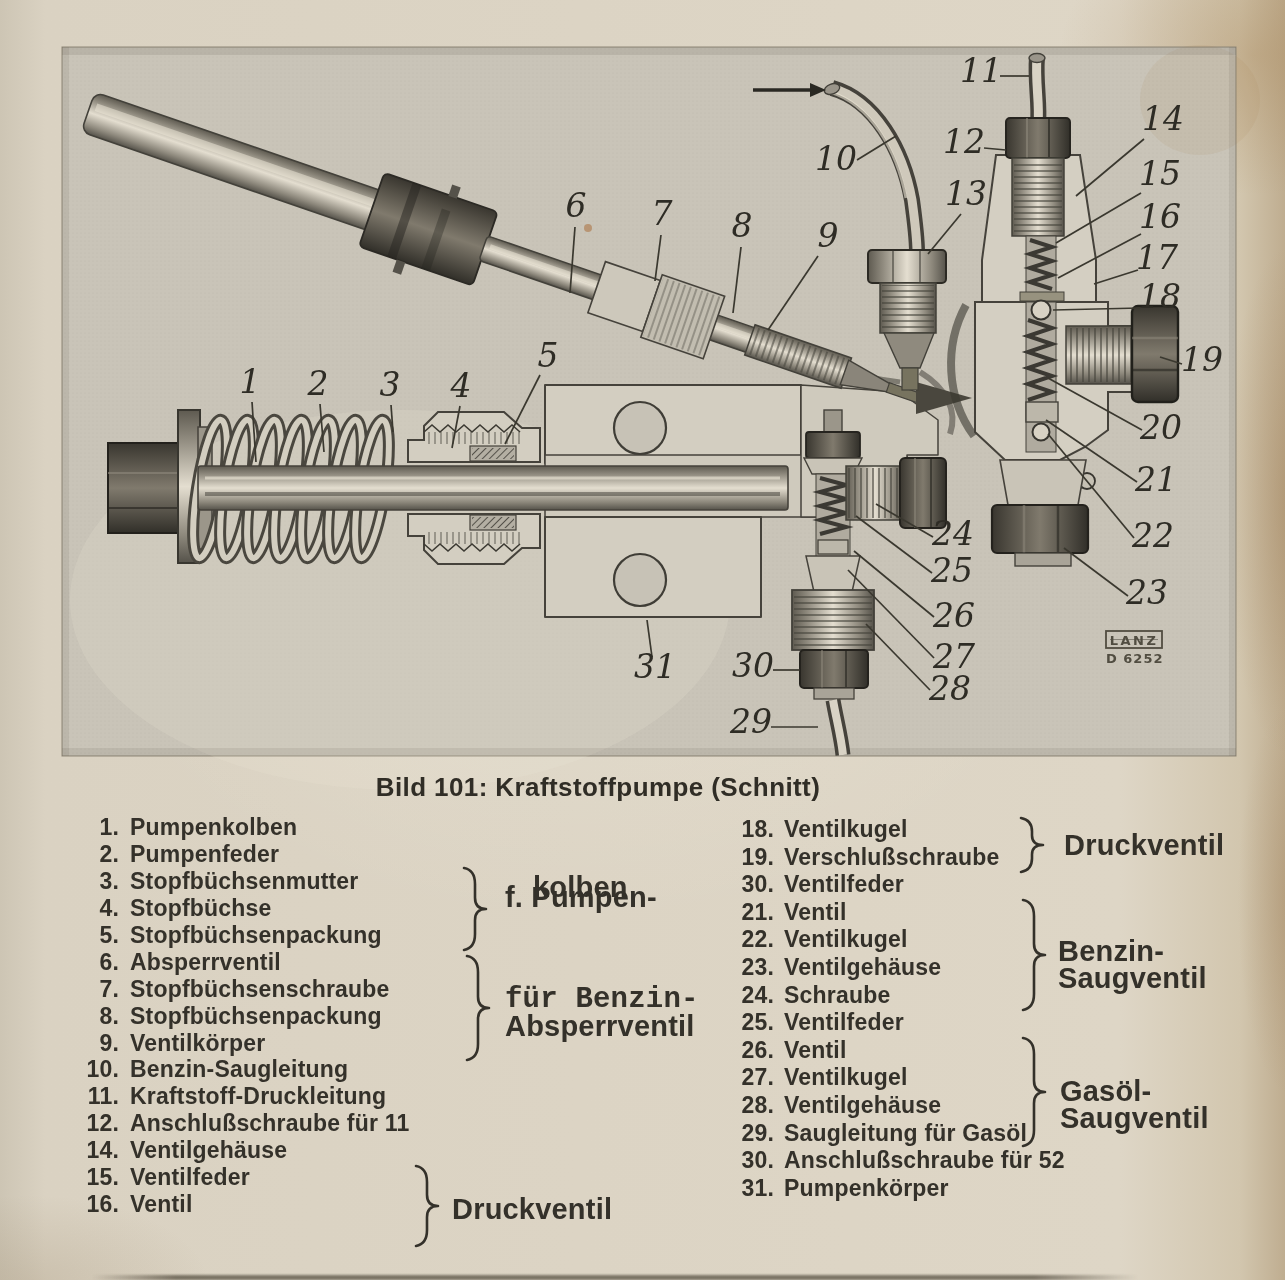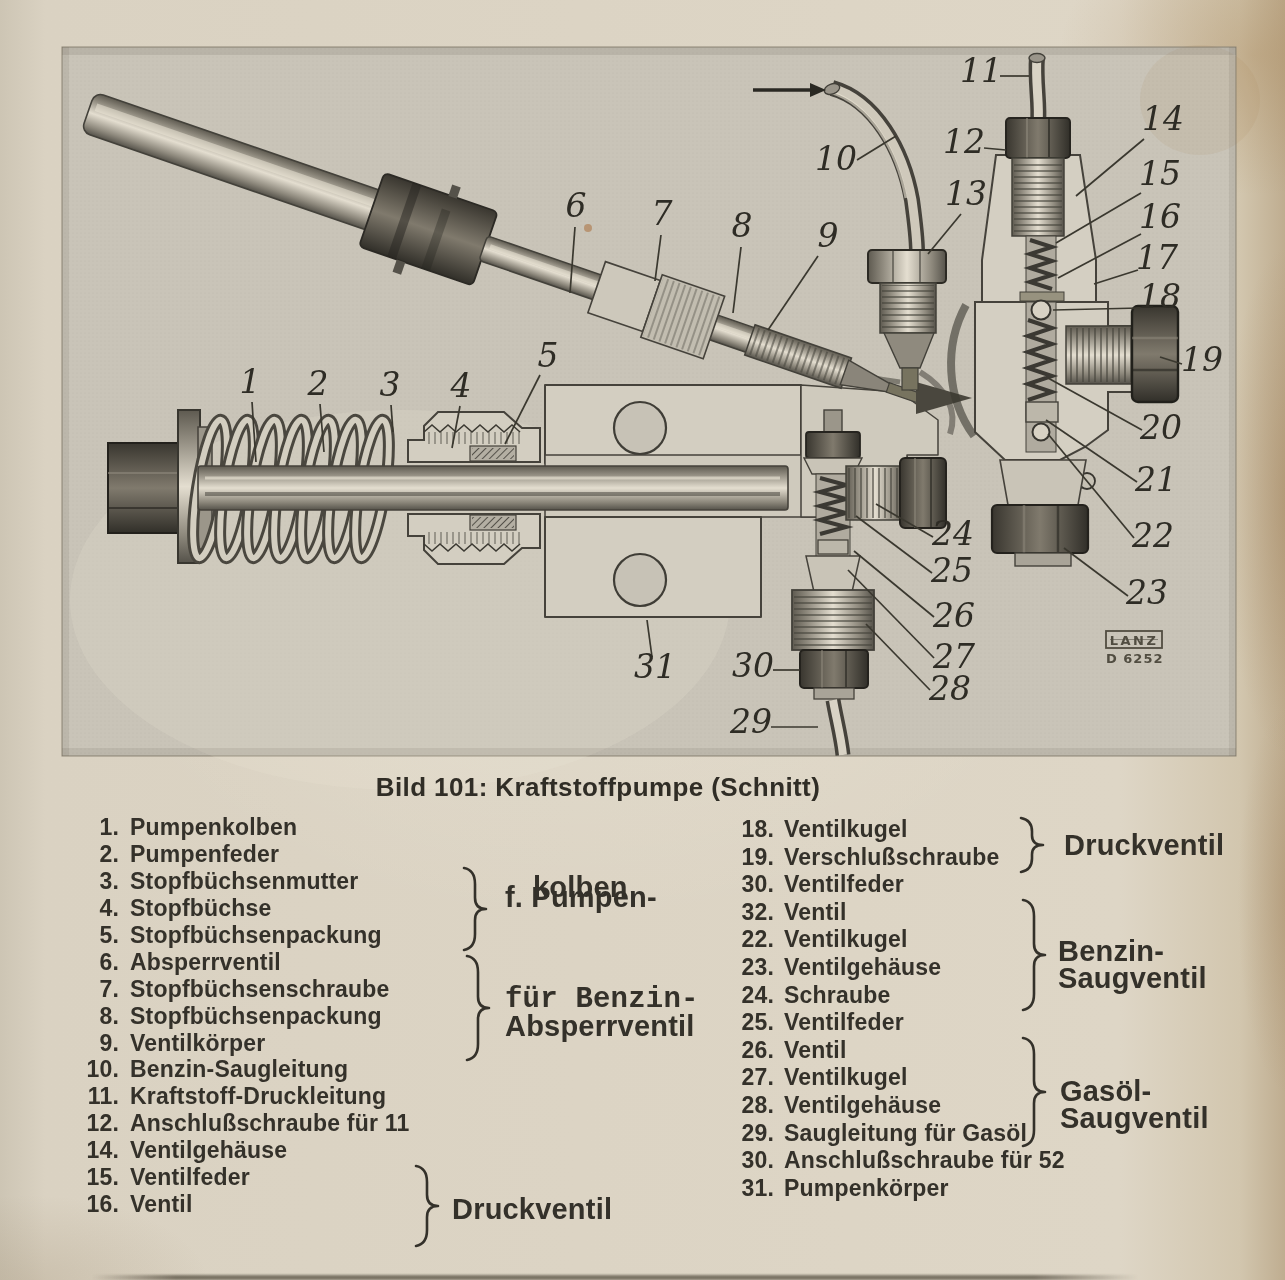--- a/index.html
+++ b/index.html
@@ -417,21 +417,21 @@
       </div>
       <div class="legend-row">
         <span class="num">19.</span>
         <span>Verschlußschraube</span>
       </div>
       <div class="legend-row">
         <span class="num">30.</span>
         <span>Ventilfeder</span>
       </div>
       <div class="legend-row">
-        <span class="num">32.</span>
+        <span class="num">21.</span>
         <span>Ventil</span>
       </div>
       <div class="legend-row">
         <span class="num">22.</span>
         <span>Ventilkugel</span>
       </div>
       <div class="legend-row">
         <span class="num">23.</span>
         <span>Ventilgehäuse</span>
       </div>

